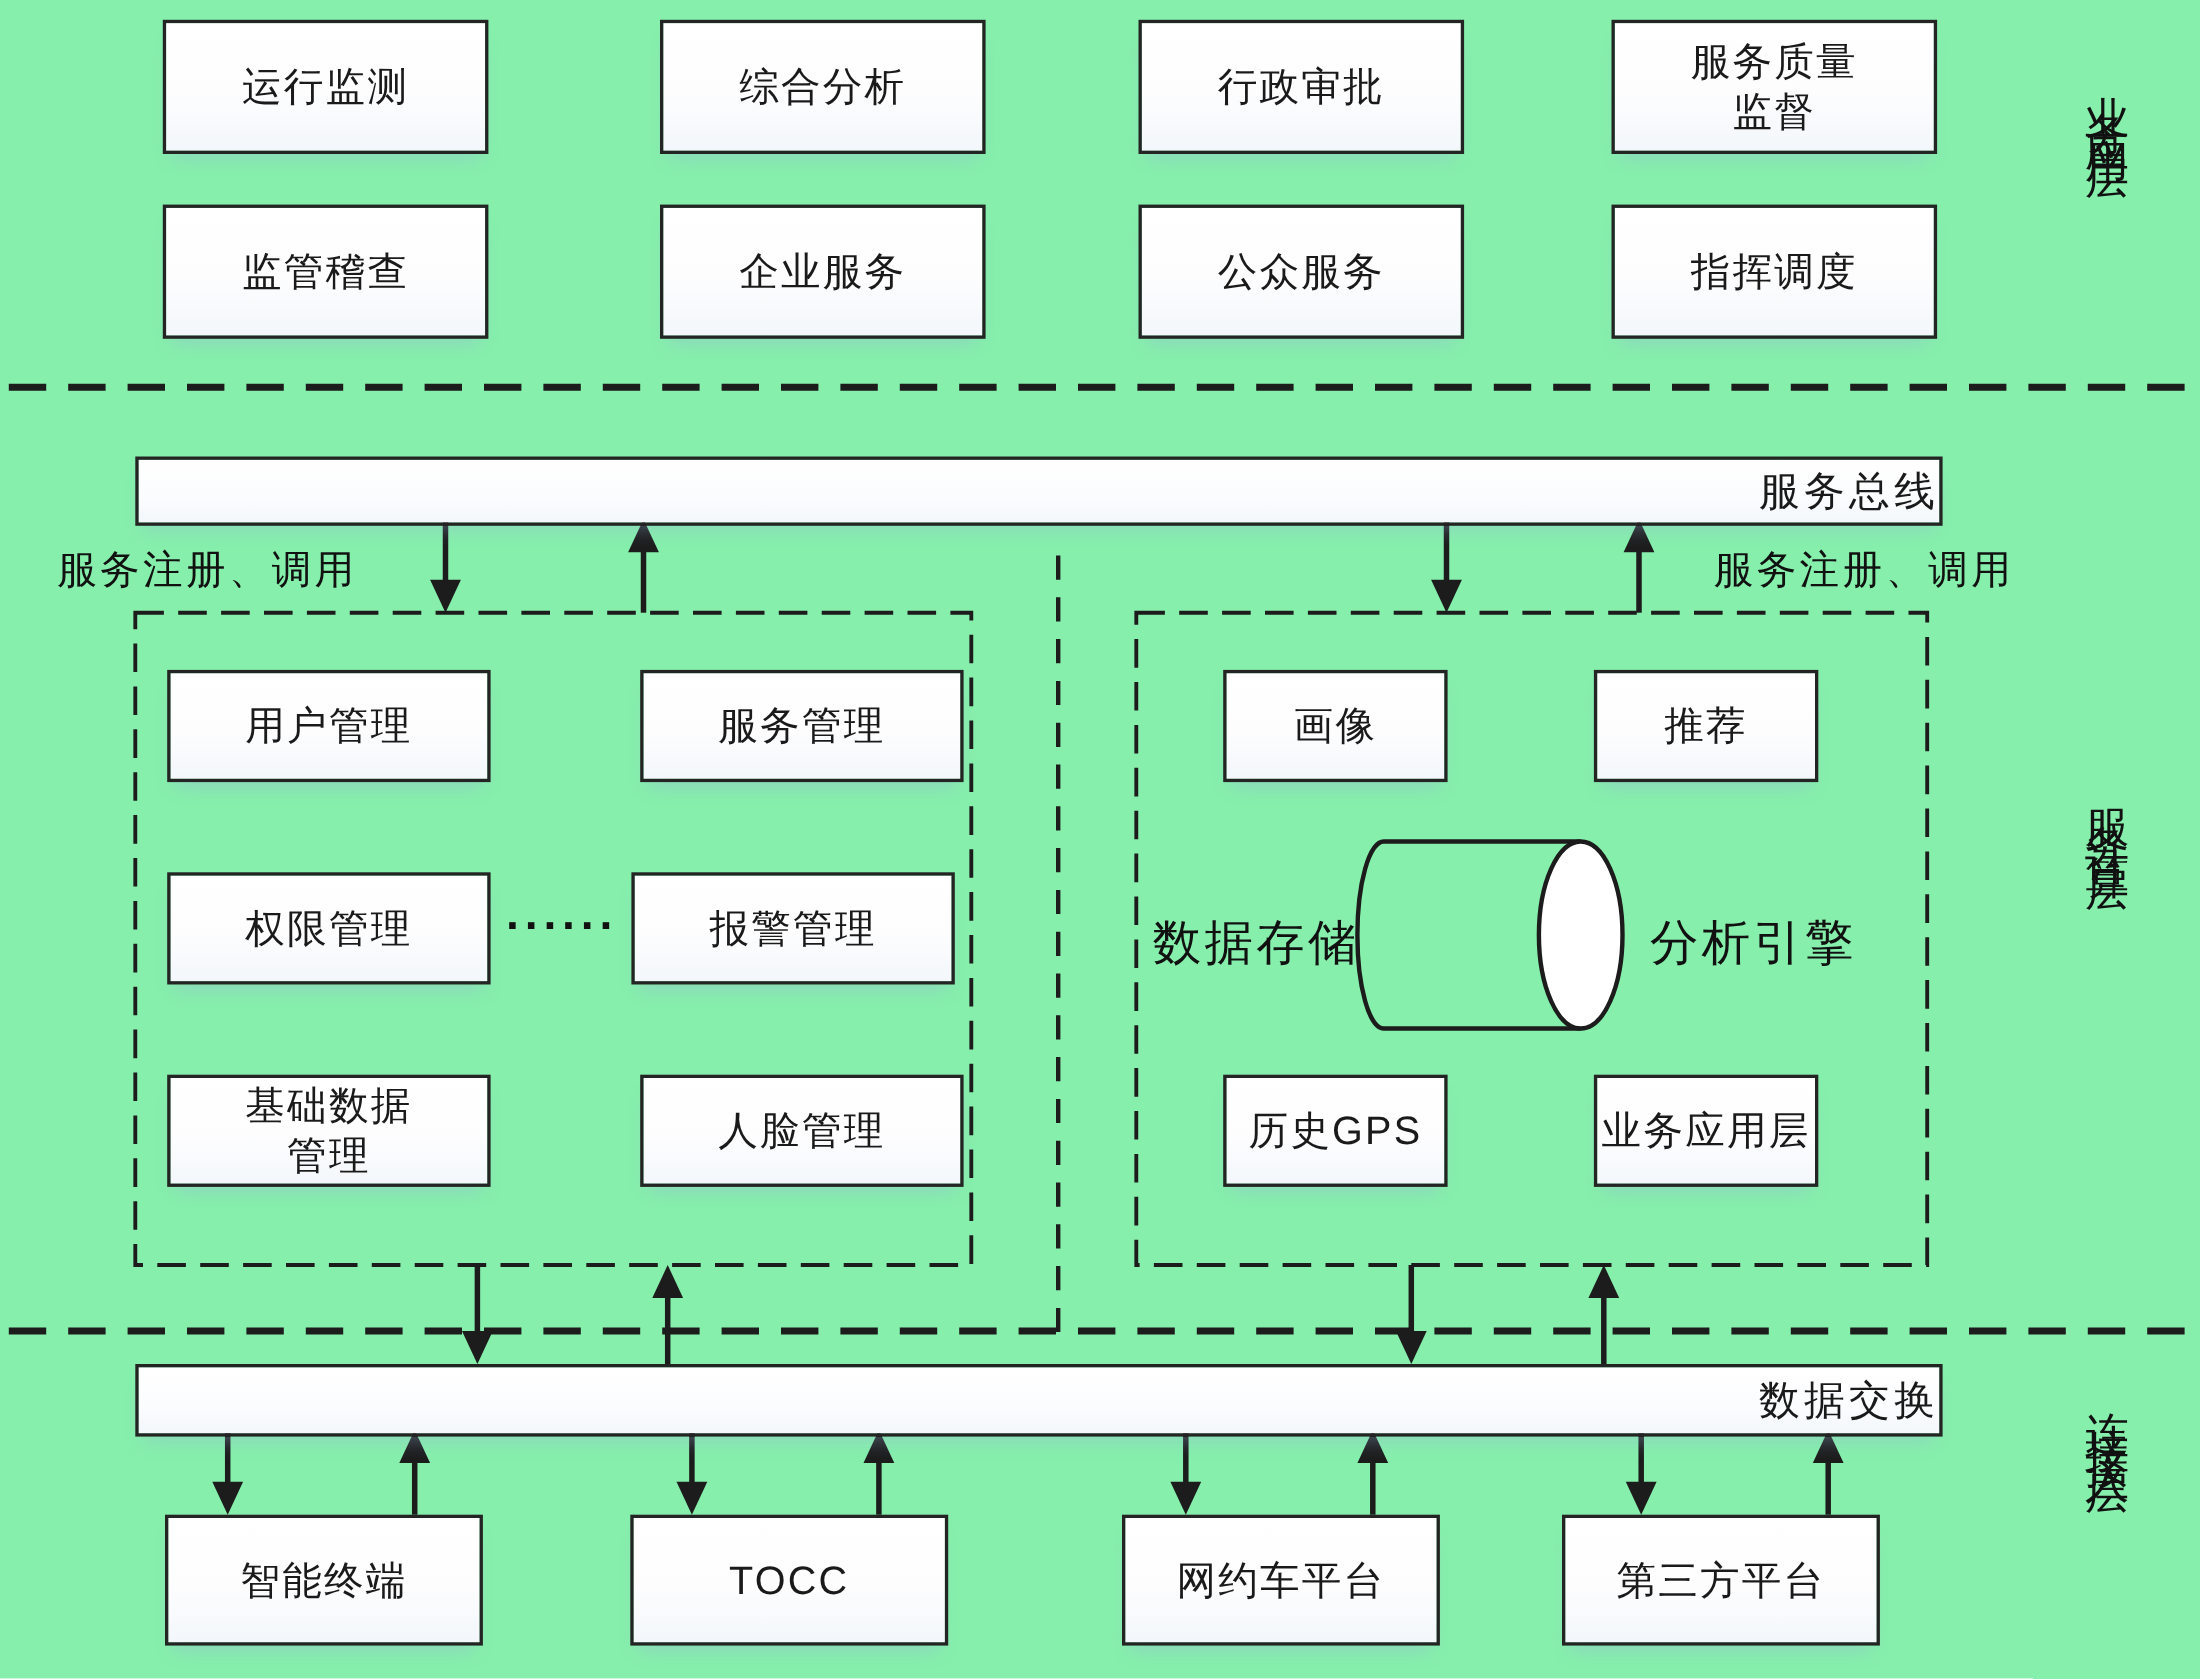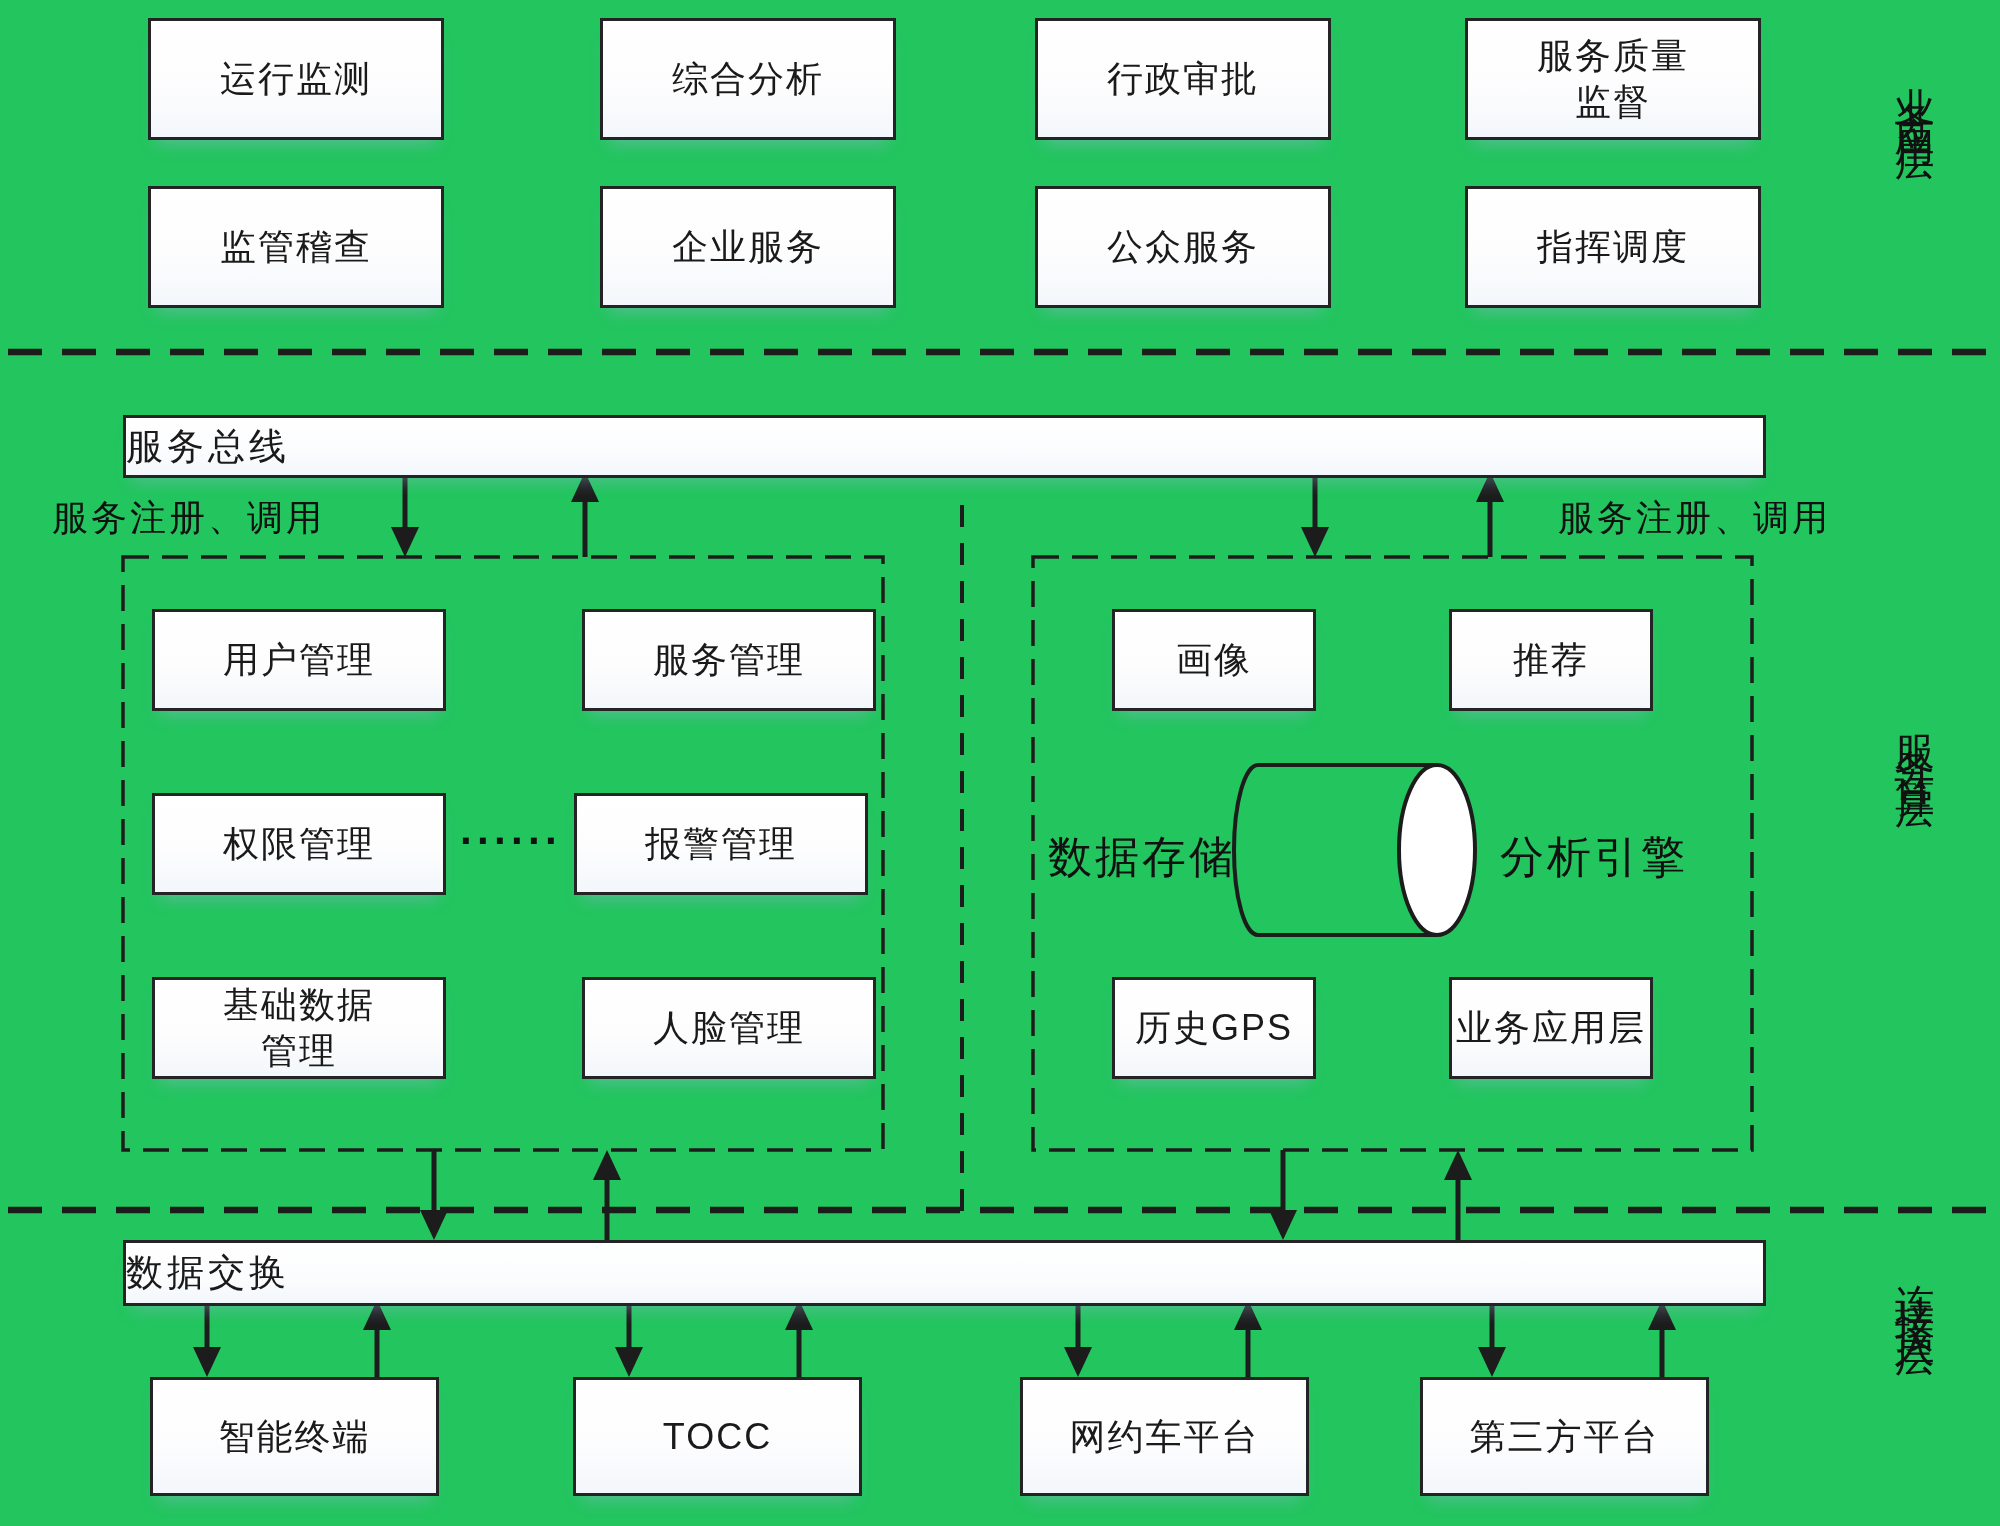--- a/index.html
+++ b/index.html
@@ -1,32 +1,32 @@
 <!DOCTYPE html>
 <html><head>
 <meta charset="utf-8">
 <style>
   html,body{margin:0;padding:0;background:#ffffff;}
   .stage{
-    position:relative;width:2000px;height:1526px;background:#22c55e;overflow:hidden;
+    position:relative;width:2000px;height:1526px;background:#86efac;overflow:hidden;
     font-family:"Liberation Sans","DejaVu Sans",sans-serif;color:#1a1a1a;
   }
   svg.connectors{position:absolute;left:0;top:0;width:2000px;height:1526px;}
   .box{
     position:absolute;border:3px solid #242424;
     background:linear-gradient(180deg,#ffffff 0%,#fdfdfe 55%,#f3f7fb 100%);
     display:flex;align-items:center;justify-content:center;text-align:center;
     font-size:36px;line-height:46px;font-weight:400;letter-spacing:2px;
     white-space:pre-line;
     box-shadow:0 12px 16px -8px rgba(150,180,215,.45);
   }
   .bar{
     position:absolute;border:3px solid #242424;
     background:linear-gradient(180deg,#ffffff 0%,#fbfcfe 60%,#f3f7fb 100%);
-    display:flex;align-items:center;justify-content:flex-start;
+    display:flex;align-items:center;justify-content:flex-end;
     font-size:37px;letter-spacing:4px;
     box-shadow:0 12px 16px -8px rgba(150,180,215,.40);
   }
   .note{
     position:absolute;font-size:36px;letter-spacing:3px;color:#111;
   }
   .side-label{
     position:absolute;writing-mode:vertical-rl;text-orientation:upright;
     font-size:40px;letter-spacing:14px;color:#111;
   }

